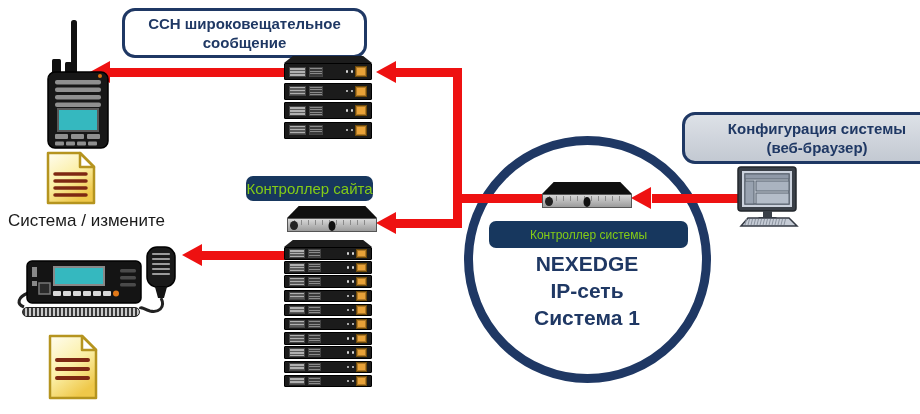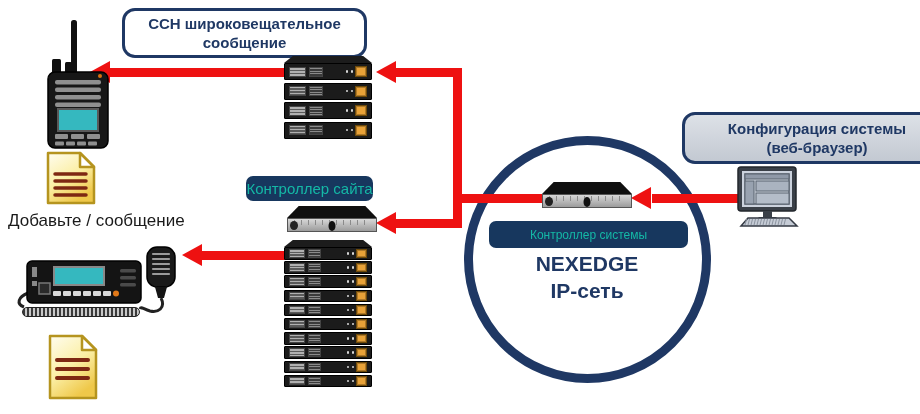--- a/index.html
+++ b/index.html
@@ -21,21 +21,21 @@
       border-right:20px solid var(--red);}
 
   
   .callout{box-sizing:border-box;border:3px solid var(--navy);border-radius:13px;
            display:flex;flex-direction:column;justify-content:center;align-items:center;
            text-align:right;font-weight:bold;font-size:15px;line-height:19px;color:var(--navy);}
   .callout.white{background:#fff;}
   .callout.gray{background:linear-gradient(180deg,#DDE1E7 0%,#C3C9D2 100%);}
 
   
-  .badge{box-sizing:border-box;background:var(--navy-dark);border-radius:7px;color:#14b8a6;
+  .badge{box-sizing:border-box;background:var(--navy-dark);border-radius:7px;color:#84cc16;
          display:flex;align-items:center;justify-content:center;}
 
   .nex-text{text-align:center;color:var(--navy);font-weight:bold;font-size:21px;line-height:27px;}
 
   .note-text{color:#1a1a1a;font-size:17px;line-height:23px;}
 
   
   .stack-lid{height:7px;background:#1c1c1c;
              clip-path:polygon(10% 0,90% 0,100% 100%,0 100%);}
   .unit{box-sizing:border-box;background:#1b1b1b;border:1px solid #000;border-radius:1px;
@@ -107,24 +107,25 @@
     <span>Контроллер сайта</span>
   </div>
 
   <div class="abs badge" style="left:489px;top:221px;width:199px;height:27px;font-size:12px">
     <span>Контроллер системы</span>
   </div>
 
   <div class="abs nex-text" style="left:465px;top:250px;width:244px">
     <div>NEXEDGE</div>
     <div>IP-сеть</div>
+    <div>Система 1</div>
   </div>
 
   <div class="abs note-text" style="left:8px;top:209px;width:200px">
-    <div>Добавьте / сообщение</div>
+    <div>Система / измените</div>
   </div>
 
   <div class="abs" style="left:284px;top:56px;width:88px">
     <div class="stack-lid"></div>
     <div class="units">
       <div class="unit u-lg">
         <span class="grille ga"></span>
         <span class="grille gb"></span>
         <span class="dots"></span>
         <span class="tag"></span>

